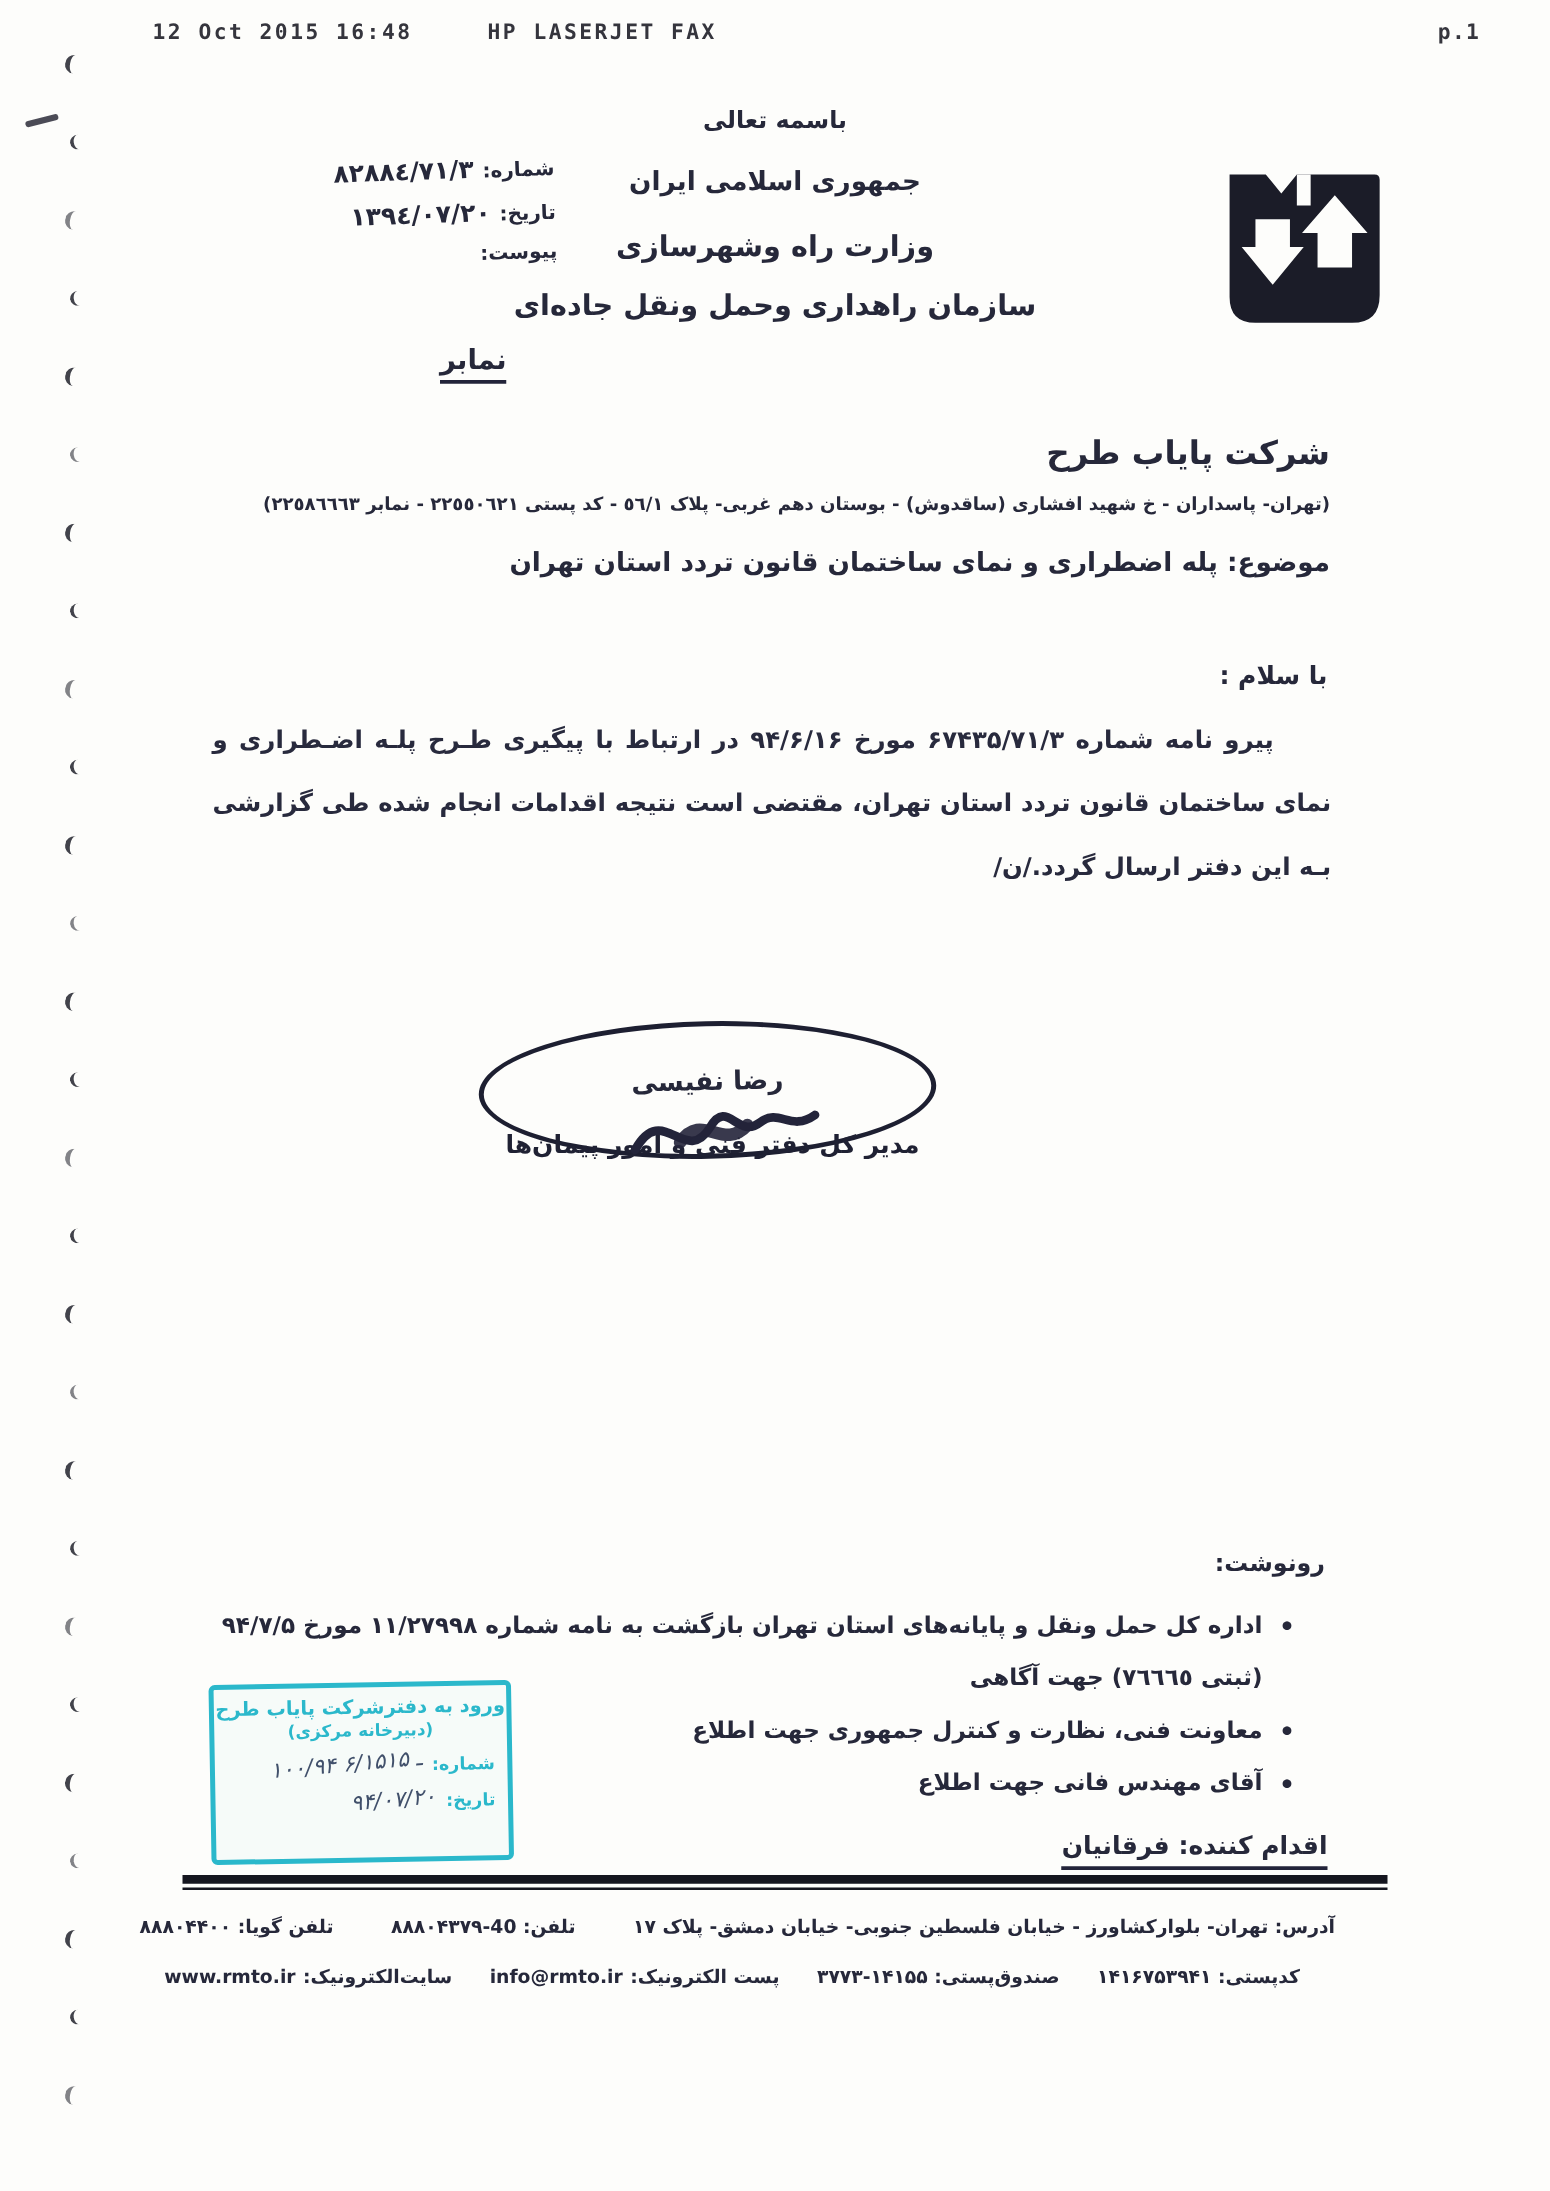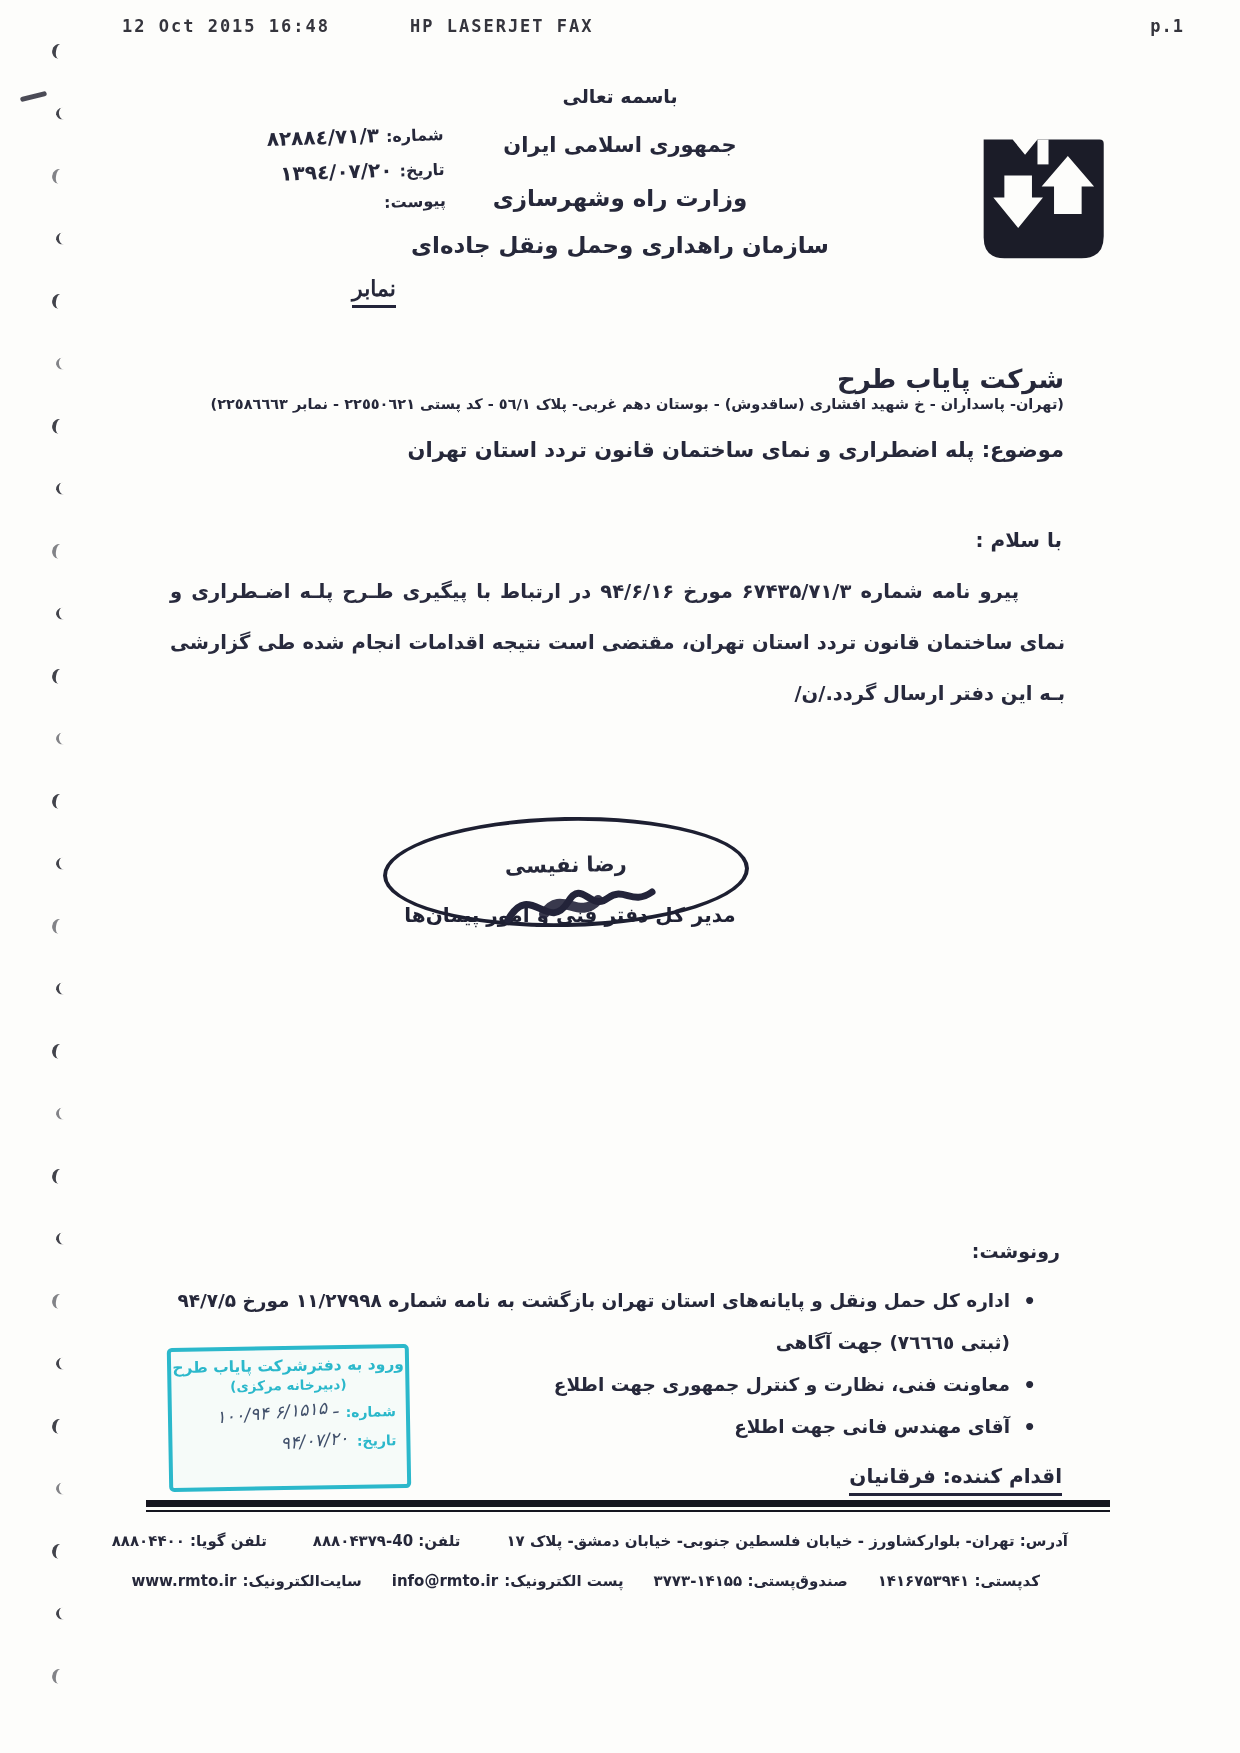--- a/index.html
+++ b/index.html
@@ -1,21 +1,21 @@
 <!DOCTYPE html>
 <html lang="fa"><head>
 <meta charset="utf-8">
 <style>
   html,body{margin:0;padding:0;background:#d8d8d4;}
   .page{position:relative;width:1240px;height:1753px;margin:0 auto;background:#fdfdfb;
         font-family:"DejaVu Sans",sans-serif;color:#26283a;overflow:hidden;}
   
   .fax-header{position:absolute;top:16px;left:122px;right:56px;display:flex;align-items:flex-end;
         font-family:"DejaVu Sans Mono",monospace;font-weight:bold;font-size:17px;letter-spacing:2px;color:#35353d;}
-  .fax-header .device{margin-left:80px;}
+  .fax-header .device{margin-left:60px;}
   .fax-header .pageno{margin-left:auto;letter-spacing:1px;}
   
   .binding{position:absolute;left:52px;top:44px;width:26px;}
   .binding i{display:block;width:11px;height:15px;margin-bottom:49px;border-left:4px solid rgba(33,34,44,.85);
         border-radius:60% 0 0 60%;transform:rotate(9deg);}
   .binding i:nth-child(even){transform:rotate(-7deg) translateX(4px);height:12px;border-left-width:3px;}
   .binding i:nth-child(3n){opacity:.65;}
   .stray1{position:absolute;left:20px;top:94px;width:27px;height:5px;background:#2b2c38;border-radius:3px;
         transform:rotate(-14deg);opacity:.85;}
   .stray2{position:absolute;left:1043px;top:168px;width:6px;height:17px;background:#2b2c38;border-radius:3px;
@@ -26,23 +26,23 @@
   .lh.country{top:133px;font-size:21px;}
   .lh.ministry{top:185px;font-size:23px;}
   .lh.organization{top:232px;font-size:23px;}
   .logo{position:absolute;top:116px;right:128px;width:138px;height:152px;}
   
   .ref-fields{position:absolute;top:124px;right:795px;transform:rotate(-2deg);}
   .ref-row{display:flex;flex-direction:row;direction:rtl;align-items:baseline;gap:7px;margin-bottom:11px;}
   .ref-lbl{font-size:16px;font-weight:bold;white-space:nowrap;}
   .ref-val{font-size:20px;font-weight:bold;white-space:nowrap;letter-spacing:1px;}
   .fax-word{position:absolute;top:276px;left:352px;font-size:22px;font-weight:bold;
-        border-bottom:3px solid #23243a;padding-bottom:3px;font-family:Liberation Serif, serif;}
-  
-  .recipient-name{position:absolute;top:364px;right:176px;font-size:26px;font-weight:bold;direction:rtl;white-space:nowrap;}
+        border-bottom:3px solid #23243a;padding-bottom:3px;}
+  
+  .recipient-name{position:absolute;top:348px;right:176px;font-size:26px;font-weight:bold;direction:rtl;white-space:nowrap;}
   .recipient-address{position:absolute;top:396px;right:176px;font-size:14.5px;font-weight:bold;direction:rtl;
         white-space:nowrap;letter-spacing:.2px;}
   .subject{position:absolute;top:438px;right:176px;font-size:21px;font-weight:bold;direction:rtl;white-space:nowrap;}
   .salutation{position:absolute;top:528px;right:178px;font-size:20px;font-weight:bold;direction:rtl;}
   .body-text{position:absolute;top:566px;right:175px;left:170px;direction:rtl;text-align:justify;
         font-size:19.5px;font-weight:bold;line-height:51px;text-indent:46px;color:#282a3d;}
   
   .sig-ellipse{position:absolute;left:383px;top:817px;width:358px;height:102px;border:4px solid #1d1f31;
         border-radius:50%;transform:rotate(-1.2deg);text-align:center;}
   .sig-name{margin-top:32px;font-size:21px;font-weight:bold;direction:rtl;}

